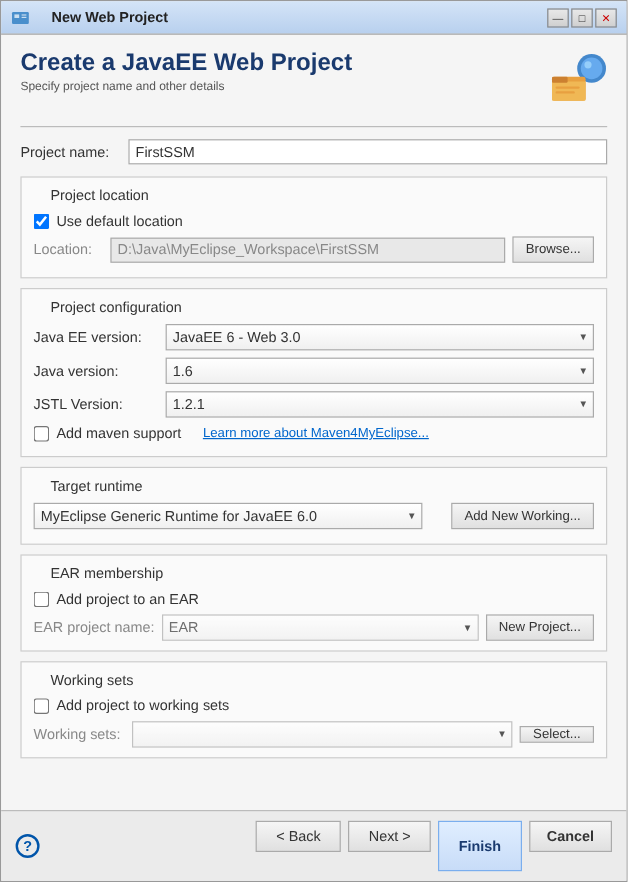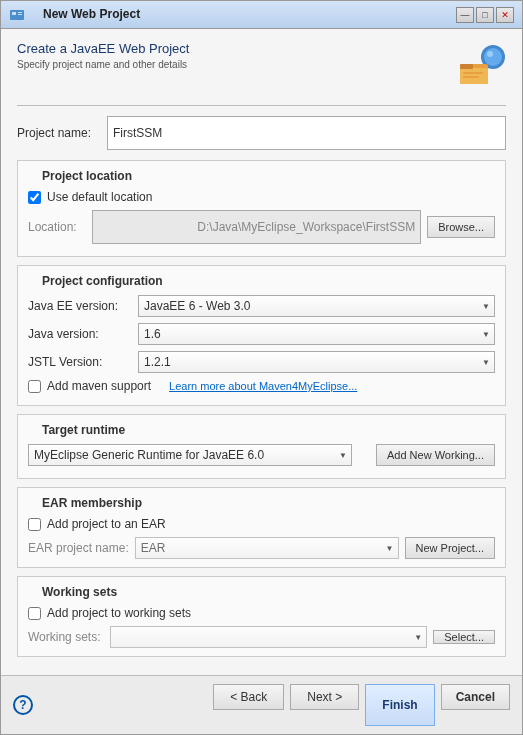--- a/index.html
+++ b/index.html
@@ -72,22 +72,22 @@
       background: #f5f5f5;
       overflow: hidden;
     }
     .header-section {
       display: flex;
       justify-content: space-between;
       align-items: flex-start;
       margin-bottom: 12px;
     }
     .header-text h2 {
-      font-size: 13px;
-      font-weight: normal;
+      font-size: 20px;
+      font-weight: bold;
       color: #1a3a6e;
       margin-bottom: 3px;
     }
     .header-text p {
       font-size: 10px;
       color: #555;
     }
     .header-icon {
       width: 52px;
       height: 52px;
@@ -95,42 +95,41 @@
       align-items: center;
       justify-content: center;
     }
     .divider {
       height: 1px;
       background: #bbb;
       margin-bottom: 10px;
     }
     .text-input {
       flex: 1;
-      height: 34px;
+      height: 21px;
       border: 1px solid #aaa;
       background: #fff;
       padding: 2px 5px;
       font-size: 12px;
       color: #333;
       outline: none;
     }
     .text-input.disabled {
       background: #e8e8e8;
       color: #888;
-      text-align: right;
     }
     .section-group {
       border: 1px solid #ccc;
       padding: 8px 10px;
       margin-bottom: 8px;
       background: #fafafa;
     }
     .section-title {
       font-size: 12px;
-      font-weight: bold;
+      font-weight: normal;
       color: #333;
       margin-bottom: 7px;
       padding-left: 14px;
     }
     .checkbox-row {
       display: flex;
       align-items: center;
       gap: 6px;
       margin-bottom: 6px;
     }

